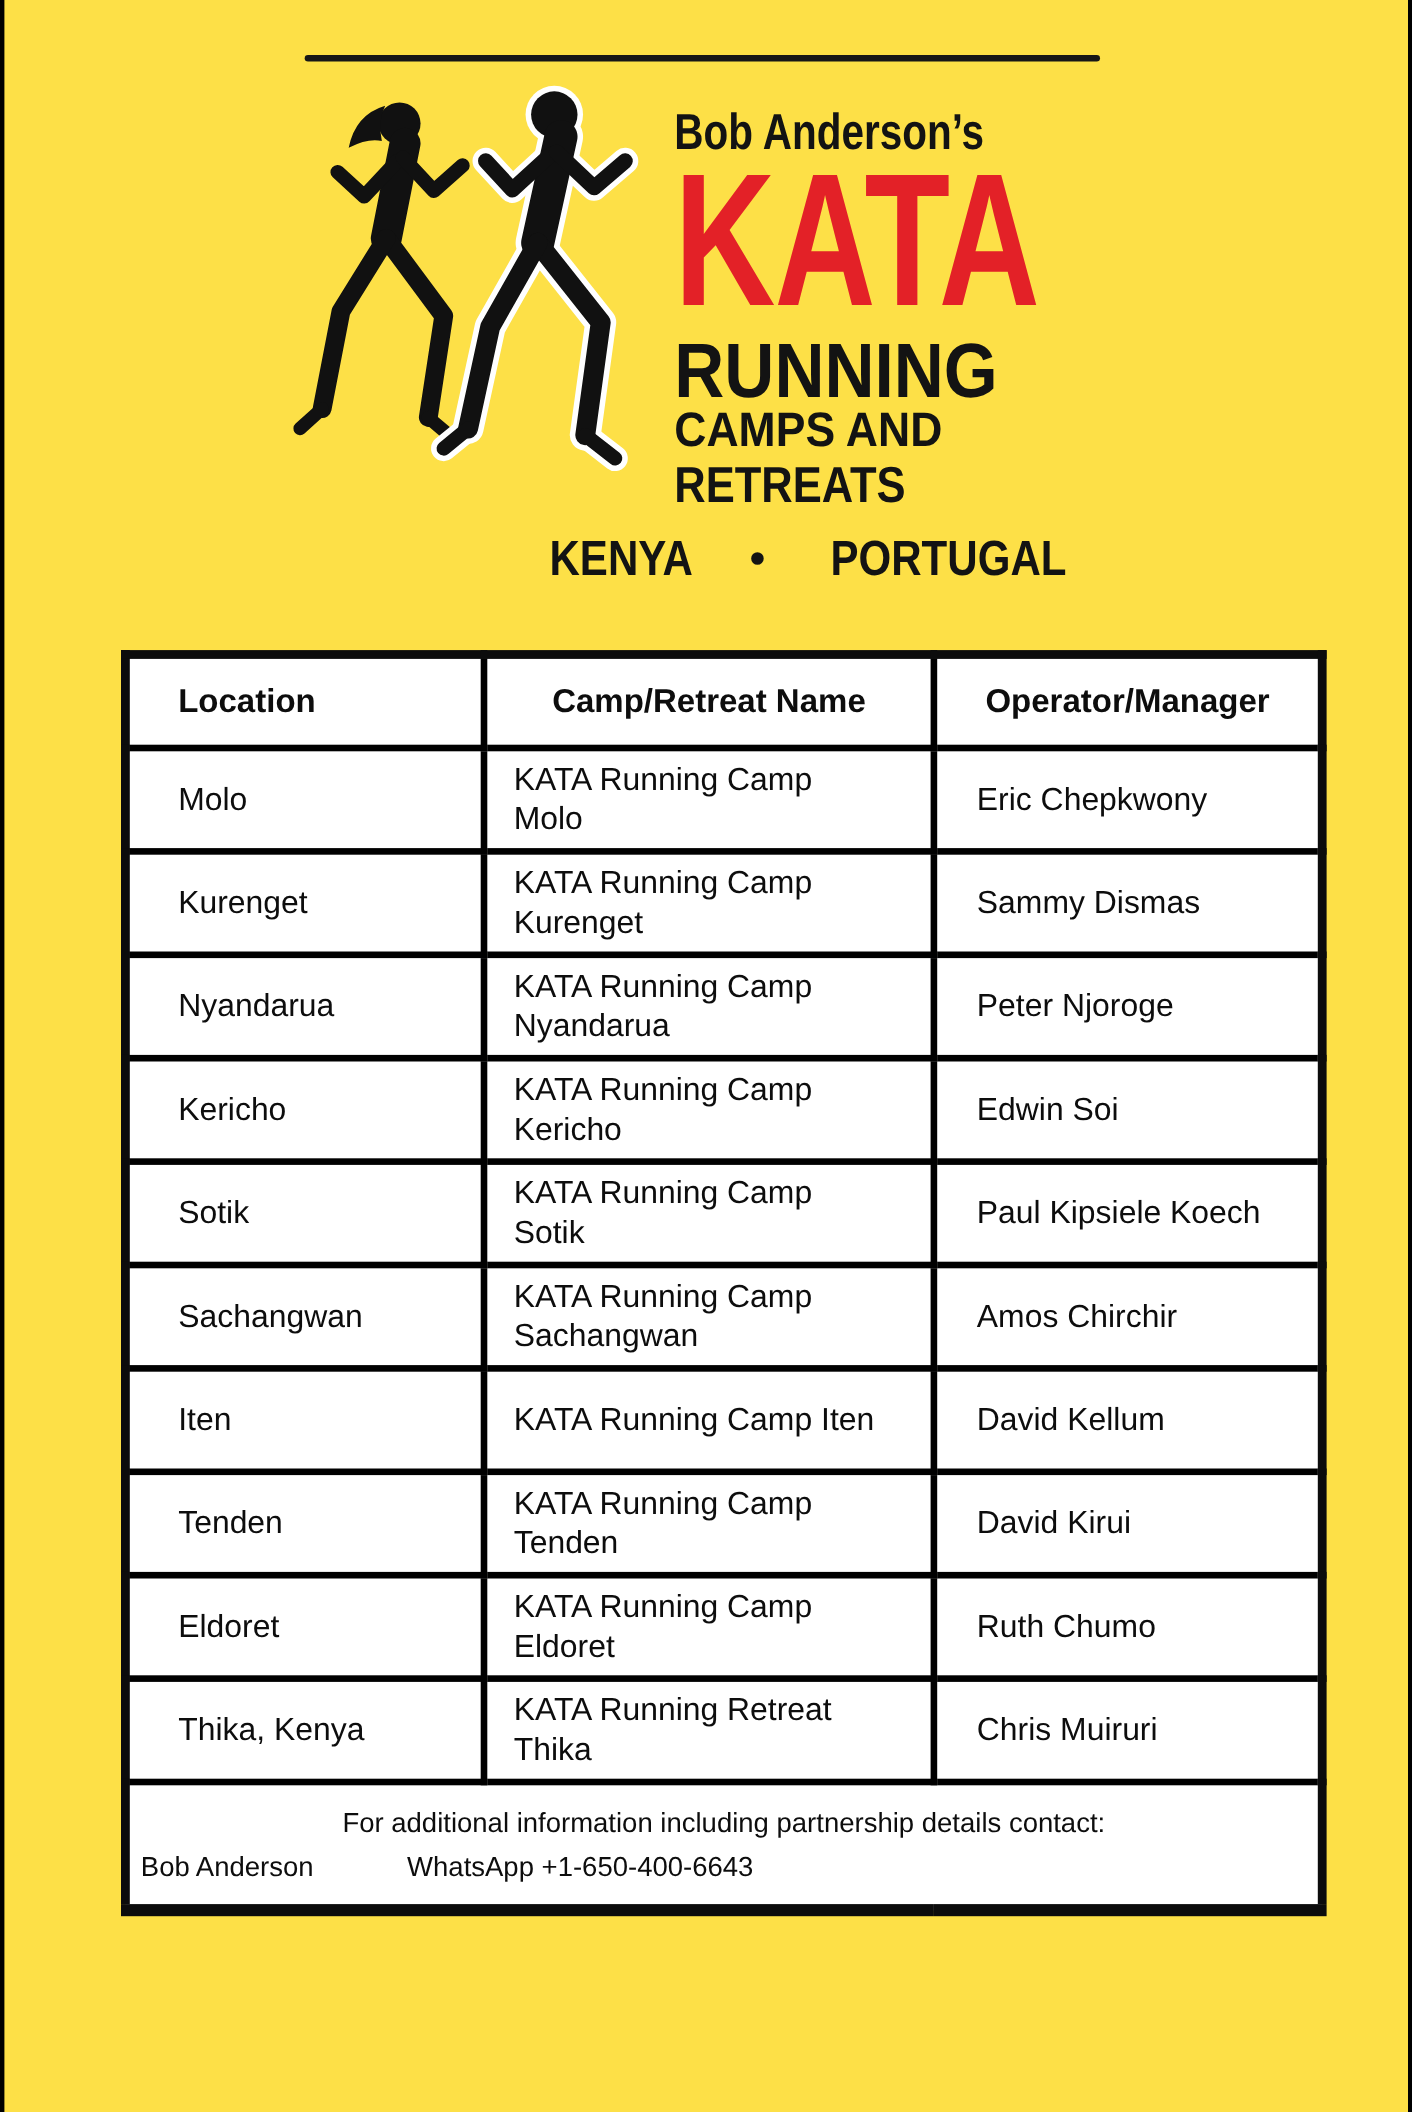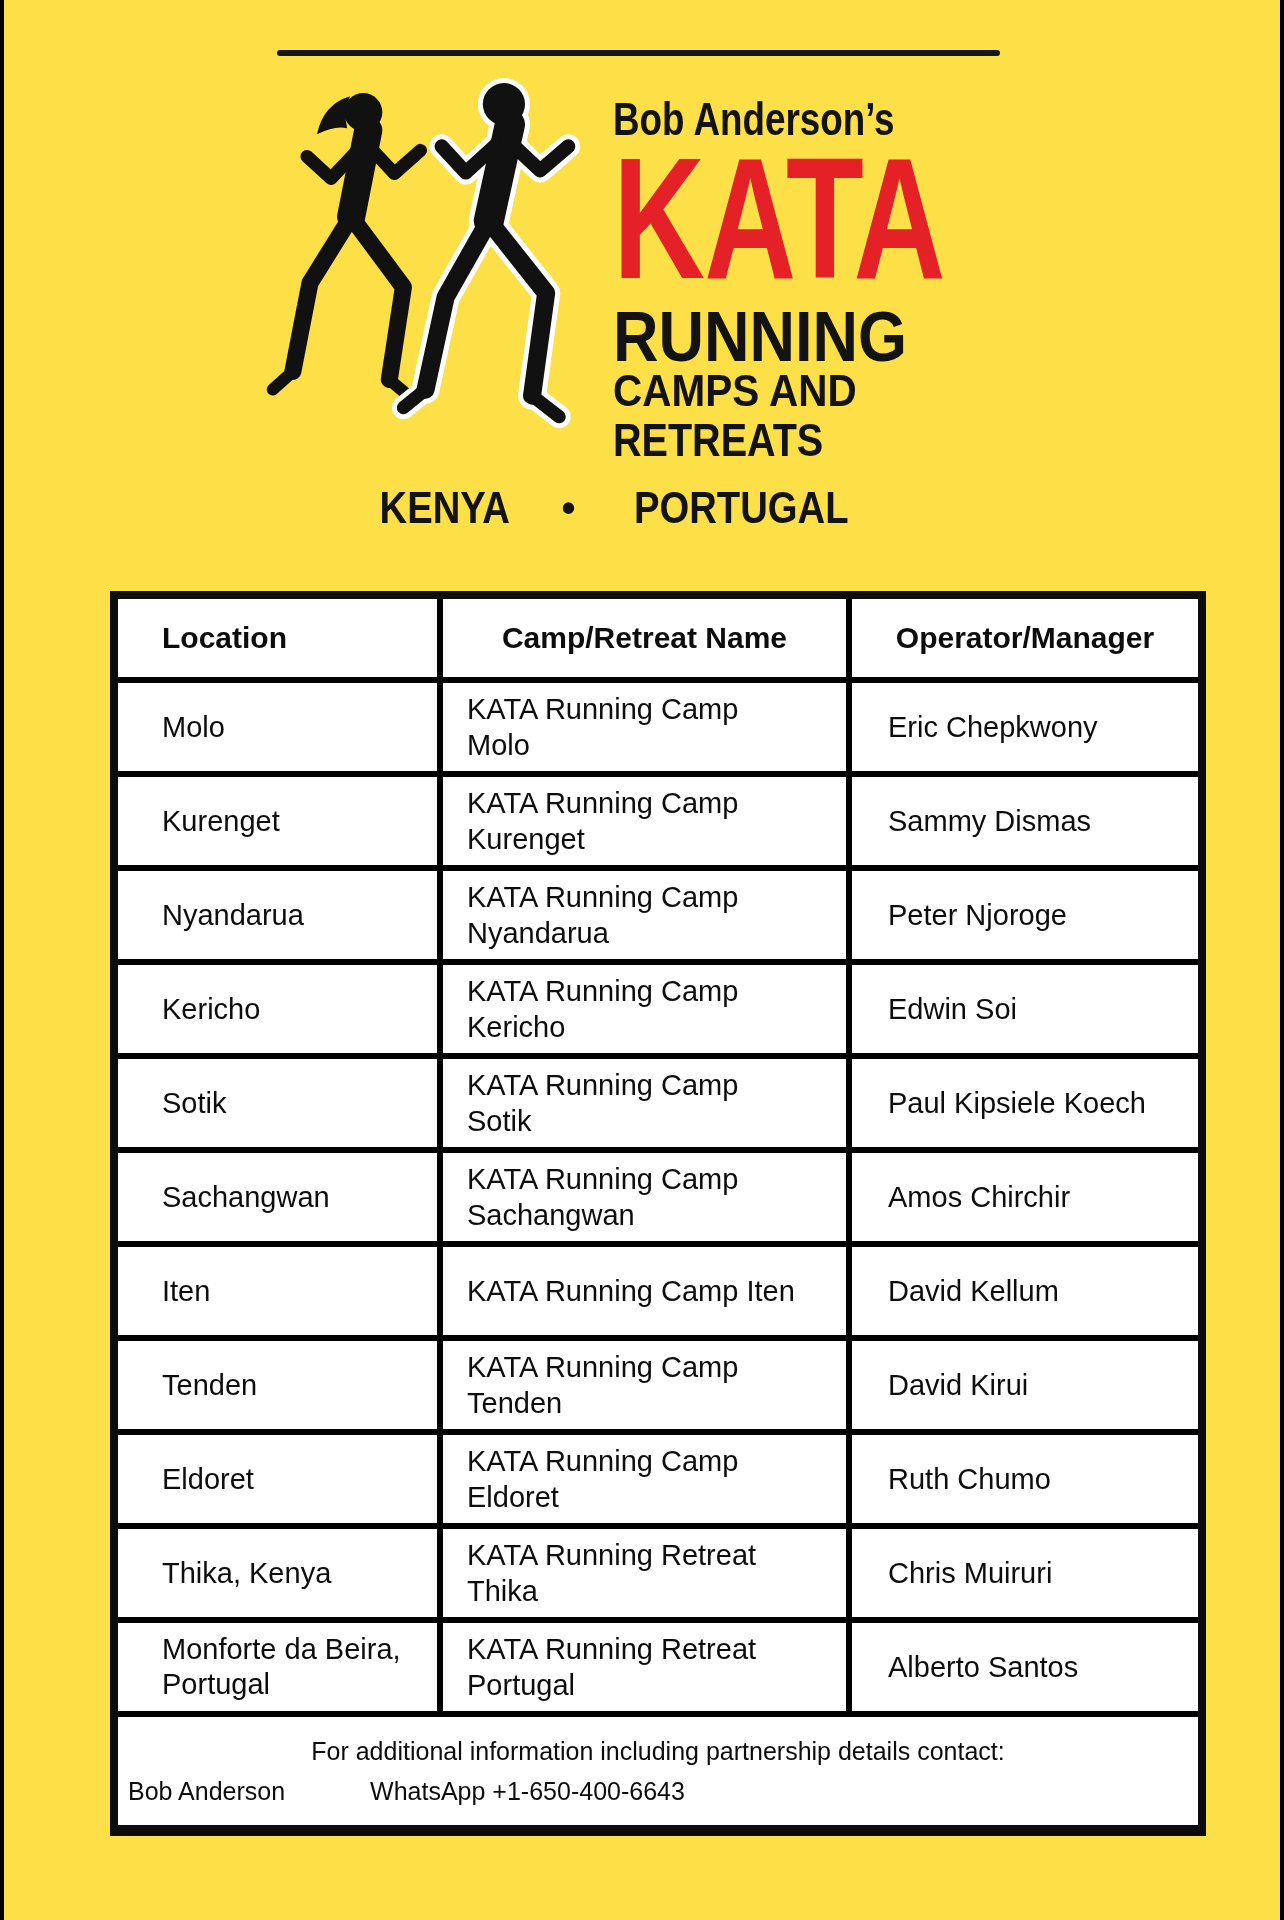--- a/index.html
+++ b/index.html
@@ -16,21 +16,21 @@
   .logo-rule{position:absolute;left:277px;top:50px;width:723px;height:6px;background:#161616;border-radius:4px;}
   .runners{position:absolute;left:246px;top:70px;width:348px;height:402px;}
   .brand{position:absolute;left:613px;top:0;width:420px;}
   .brand .line{position:absolute;left:0;white-space:nowrap;font-weight:bold;transform-origin:left top;color:#131313;}
   .brand-owner{top:92px;font-size:46px;transform:scaleX(0.80);}
   .brand-name{top:146px;font-size:172px;line-height:0.84;letter-spacing:-1px;transform:scaleX(0.74);}
   .brand-sub1{top:297px;font-size:70px;transform:scaleX(0.90);}
   .brand-sub2{top:366px;font-size:44px;transform:scaleX(0.92);}
   .brand-sub3{top:413px;font-size:46px;transform:scaleX(0.86);}
   .countries{
-    position:absolute;left:248px;top:482px;width:740px;display:flex;justify-content:center;align-items:center;gap:40px;
+    position:absolute;left:248px;top:482px;width:740px;display:flex;justify-content:flex-end;align-items:center;gap:40px;
     font-weight:bold;font-size:45px;color:#131313;
   }
   .countries .word{display:inline-block;transform:scaleX(0.85);white-space:nowrap;}
   .countries .dot{font-size:40px;line-height:1;}
 
   
   table.camps{
     position:absolute;left:110px;top:591px;width:1088px;
     border-collapse:collapse;table-layout:fixed;
     font-size:29px;color:#0d0d0d;
@@ -190,27 +190,20 @@
           </td>
       <td class="op">Ruth Chumo</td>
     </tr>
         <tr>
       <td class="loc">Thika, Kenya</td>
       <td class="camp">
             <div class="campwrap">KATA Running Retreat Thika</div>
           </td>
       <td class="op">Chris Muiruri</td>
     </tr>
-        <tr>
-      <td class="loc">Monforte da Beira, Portugal</td>
-      <td class="camp">
-            <div class="campwrap">KATA Running Retreat Portugal</div>
-          </td>
-      <td class="op">Alberto Santos</td>
-    </tr>
       </tbody>
     <tfoot>
       <tr>
         <td class="footer" colspan="3">
           <div>For additional information including partnership details contact:</div>
           <div class="footer-line2">
             <span>Bob Anderson</span>
             <span>WhatsApp +1-650-400-6643</span>
           </div>
         </td>

